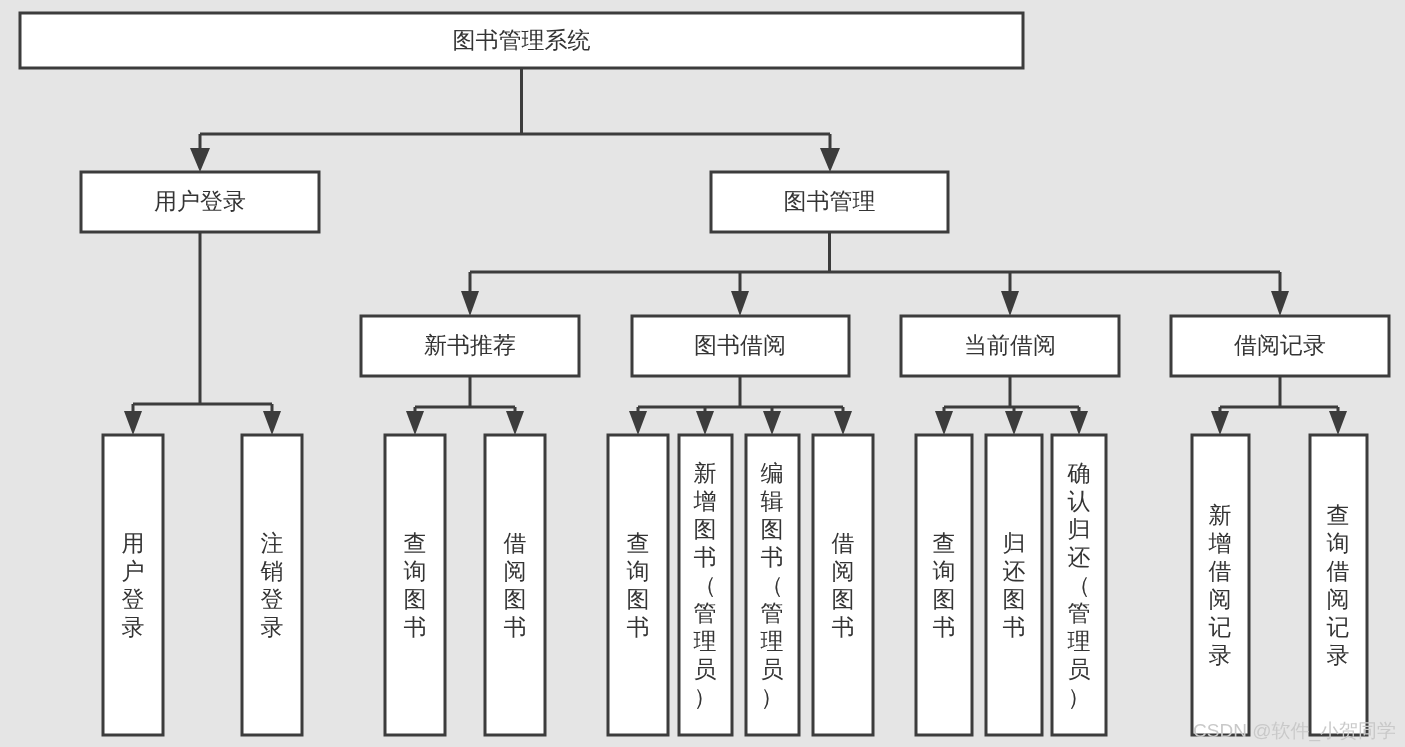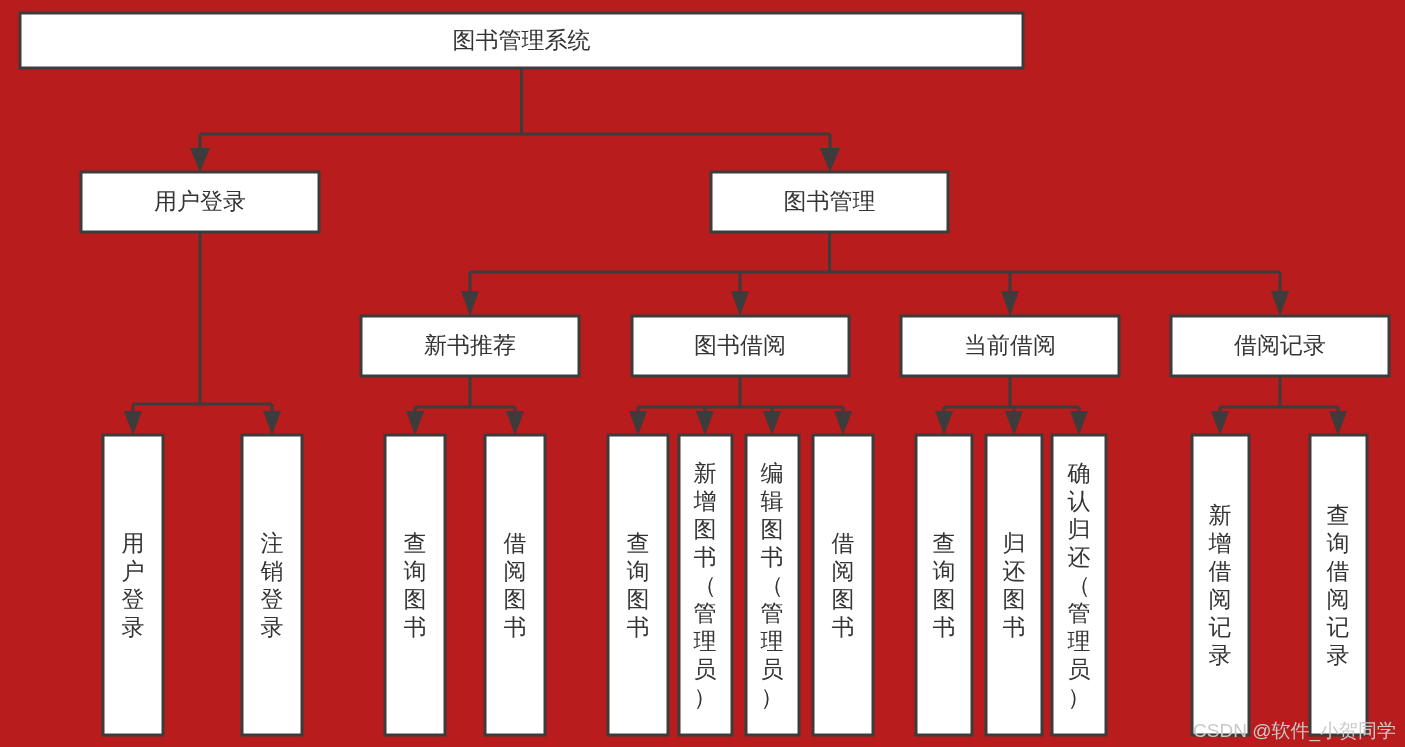--- a/index.html
+++ b/index.html
@@ -8,21 +8,21 @@
     padding: 0;
     background: #ffffff;
   }
   body {
     font-family: "Liberation Sans", "DejaVu Sans", sans-serif;
   }
   #diagram-root {
     position: relative;
     width: 1405px;
     height: 747px;
-    background: #b91c1c;
+    background: #e5e5e5;
     overflow: hidden;
   }
   svg.diagram-canvas {
     position: absolute;
     left: 0;
     top: 0;
     width: 1405px;
     height: 747px;
     display: block;
   }

